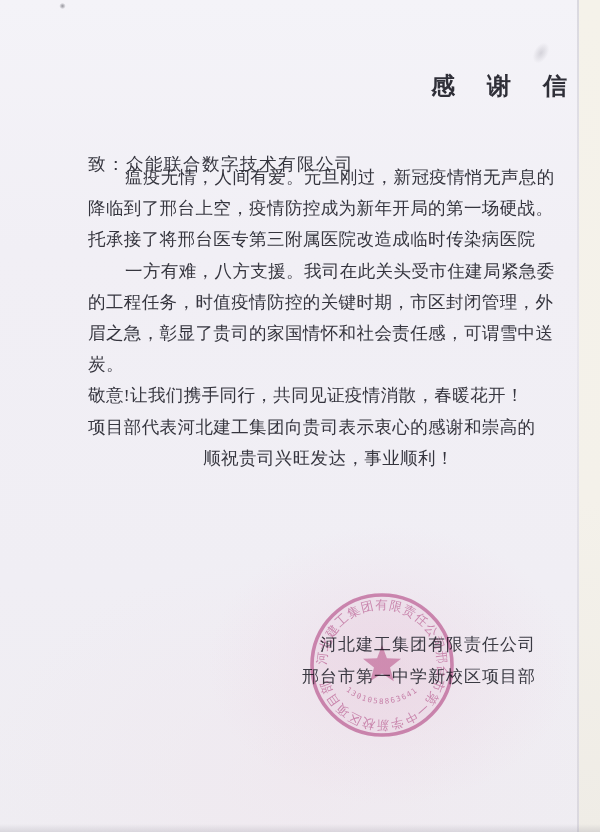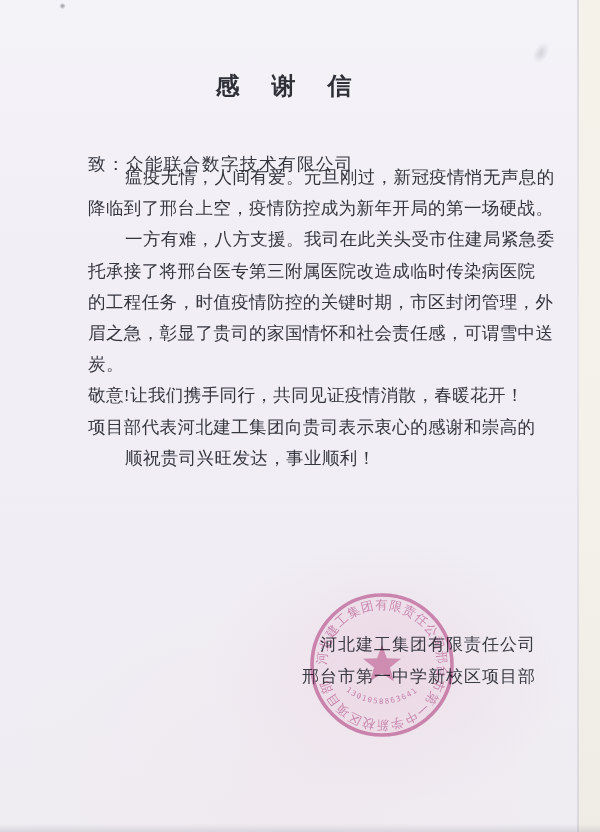--- a/index.html
+++ b/index.html
@@ -36,40 +36,40 @@
     background: radial-gradient(circle, rgba(70,70,80,0.55), rgba(70,70,80,0) 70%);
     border-radius: 50%;
   }
   .smudge-corner {
     position: absolute; left: 528px; top: 36px; width: 26px; height: 34px;
     background: radial-gradient(ellipse 10px 16px at 50% 50%, rgba(140,138,150,0.30), rgba(140,138,150,0) 70%);
     transform: rotate(30deg);
   }
   .title {
     position: absolute; top: 70px; left: 0; width: 580px;
-    text-align: center;
+    text-align: right;
     font-size: 24px; font-weight: bold;
     letter-spacing: 13px;
     color: #2f2f38;
   }
   .recipient {
     position: absolute; top: 152px; left: 88px;
     font-size: 17.5px; letter-spacing: 1.5px;
     color: #35353e;
   }
   .body-block {
     position: absolute; top: 162px; left: 88px; width: 444px;
   }
   .line {
     height: 31.2px; line-height: 31.2px;
     font-size: 17.5px; letter-spacing: 0.4px;
     white-space: nowrap;
     color: #35353e;
   }
-  .line.indent { padding-left: 37px; }
+  .line.indent { padding-left: 37px; text-align: center; }
   .signature-block {
     position: absolute; top: 629px; left: 256px; width: 280px;
     text-align: right;
   }
   .sig-line {
     height: 32px; line-height: 32px;
     font-size: 17px; letter-spacing: 1px;
     color: #3a3a43;
     white-space: nowrap;
   }
@@ -91,22 +91,22 @@
   <div class="smudge-dot"></div>
   <div class="smudge-corner"></div>
 
   <div class="title">感 谢 信</div>
 
   <div class="recipient">致：众能联合数字技术有限公司</div>
 
   <div class="body-block">
     <div class="line indent">瘟疫无情，人间有爱。元旦刚过，新冠疫情悄无声息的</div>
     <div class="line">降临到了邢台上空，疫情防控成为新年开局的第一场硬战。</div>
+    <div class="line">托承接了将邢台医专第三附属医院改造成临时传染病医院</div>
     <div class="line indent">一方有难，八方支援。我司在此关头受市住建局紧急委</div>
-    <div class="line">托承接了将邢台医专第三附属医院改造成临时传染病医院</div>
     <div class="line">的工程任务，时值疫情防控的关键时期，市区封闭管理，外</div>
     <div class="line">眉之急，彰显了贵司的家国情怀和社会责任感，可谓雪中送</div>
     <div class="line">炭。</div>
     <div class="line">敬意!让我们携手同行，共同见证疫情消散，春暖花开！</div>
     <div class="line">项目部代表河北建工集团向贵司表示衷心的感谢和崇高的</div>
     <div class="line indent">顺祝贵司兴旺发达，事业顺利！</div>
   </div>
 
   <div class="signature-block">
     <div class="sig-line">河北建工集团有限责任公司</div>

